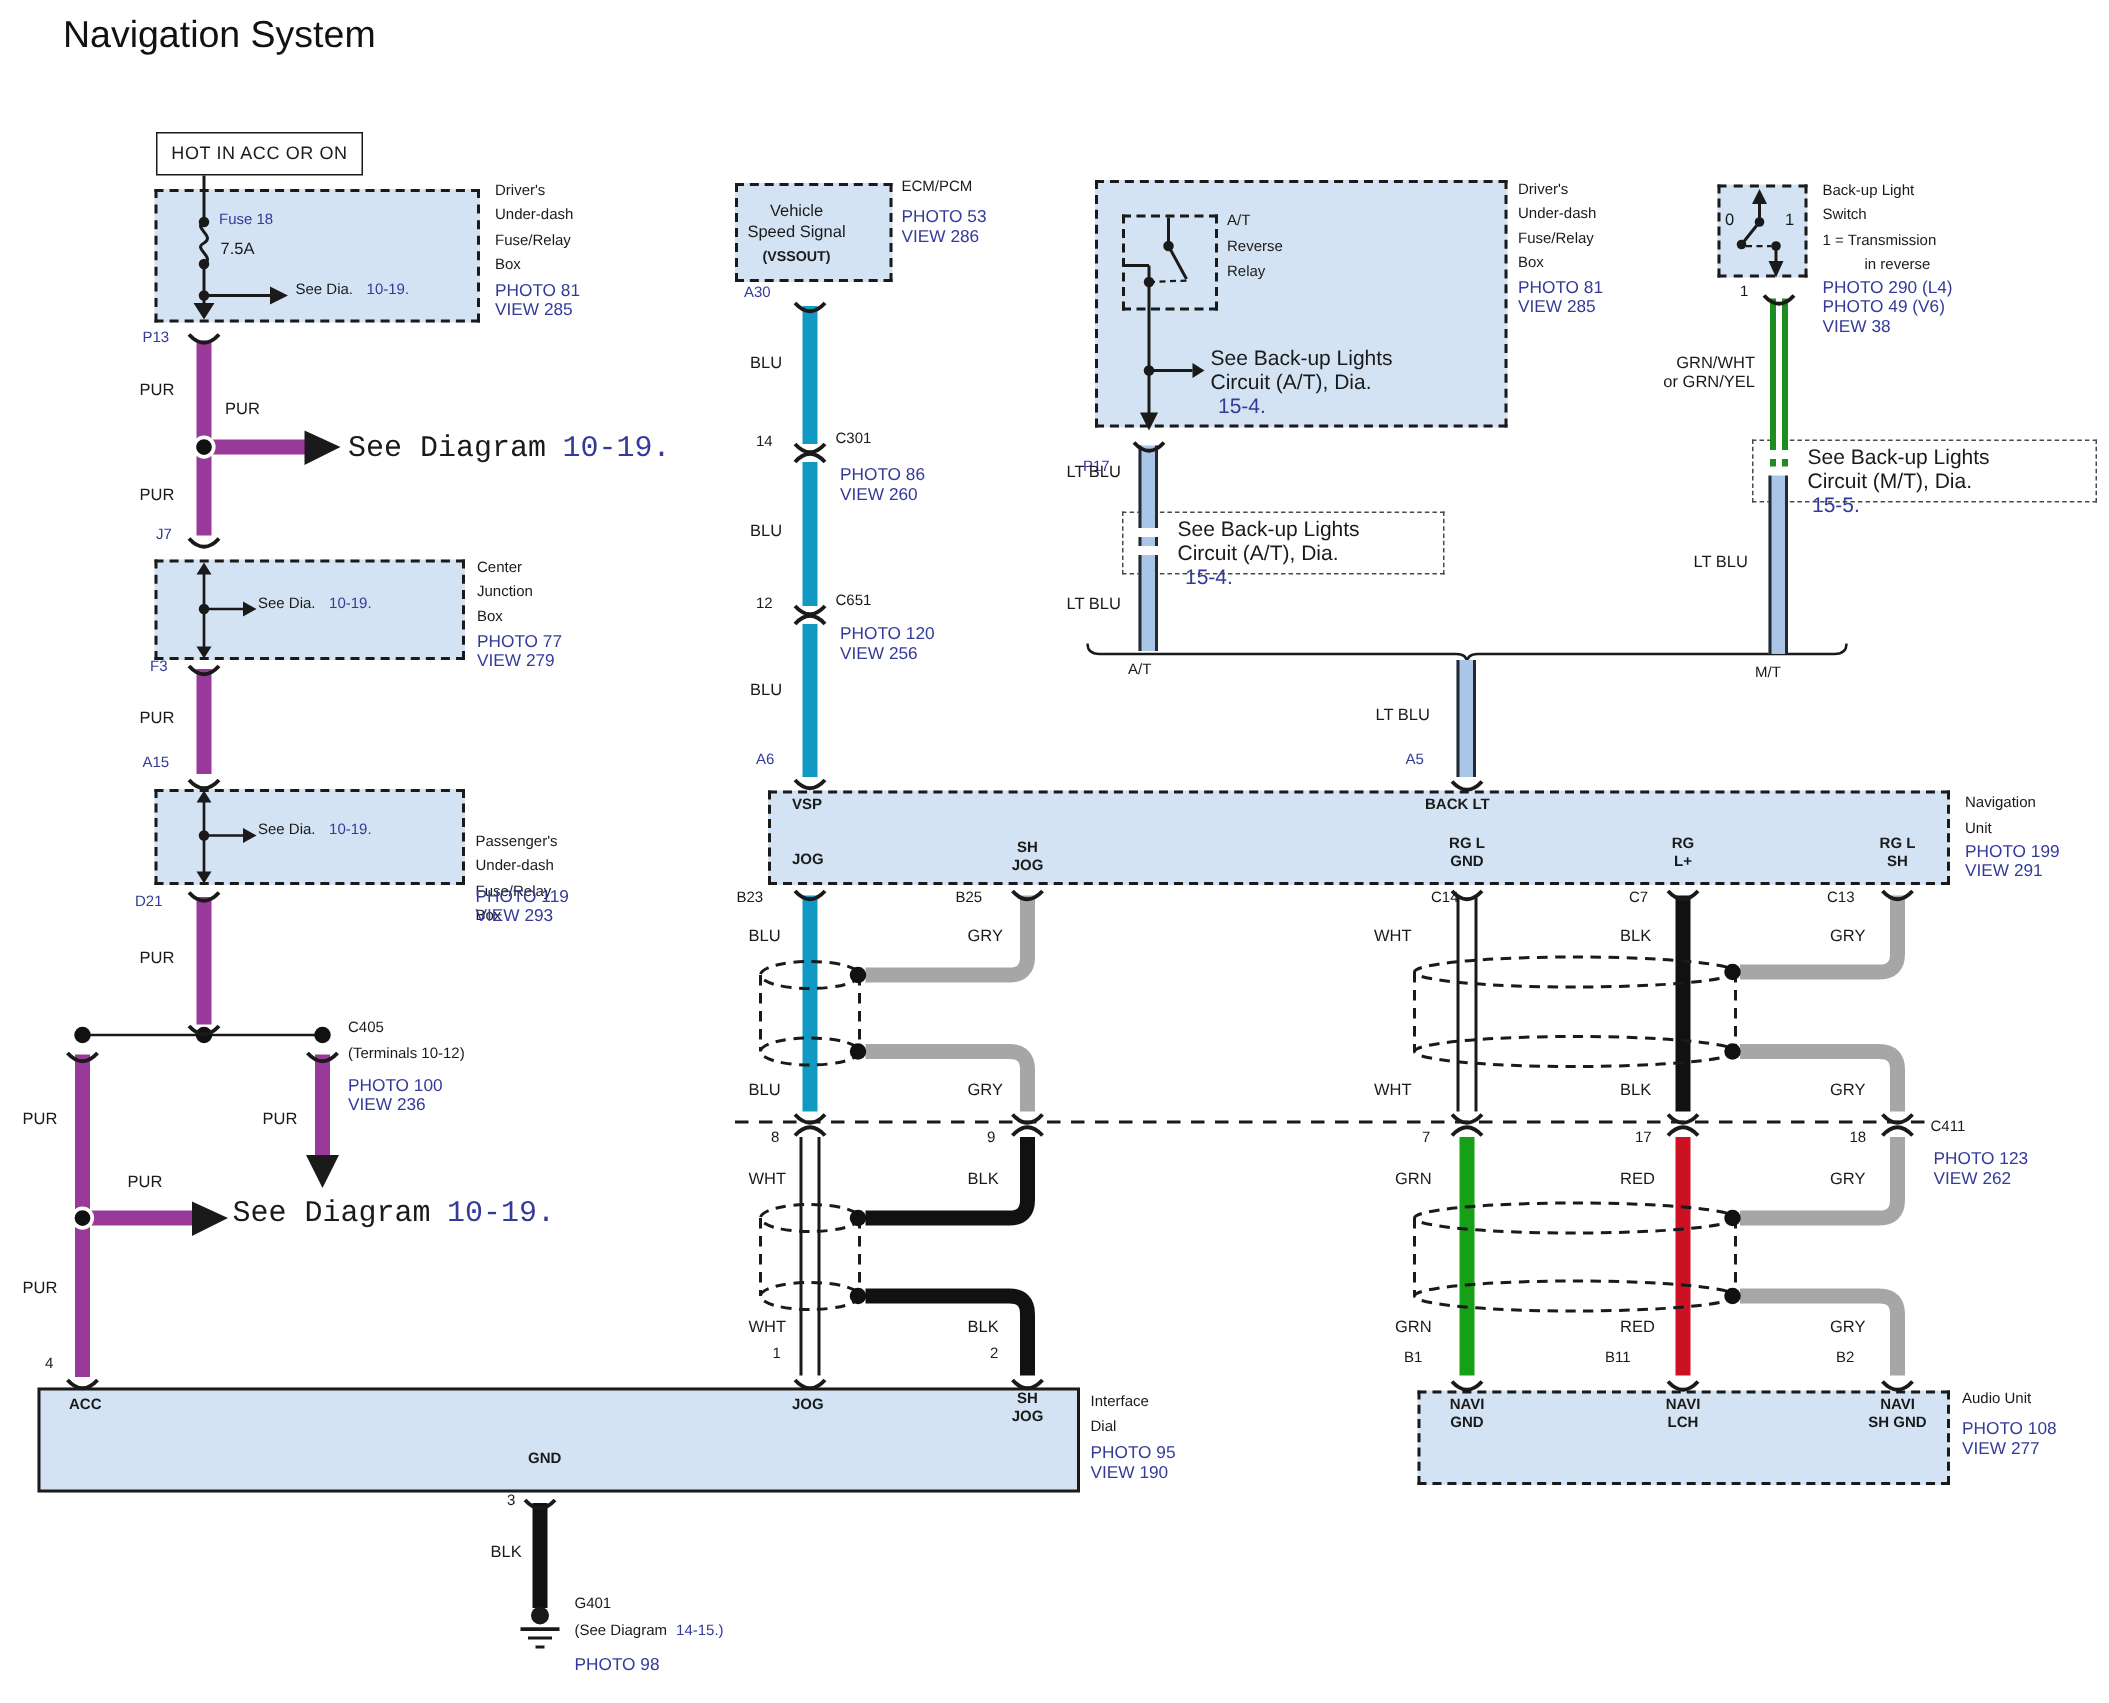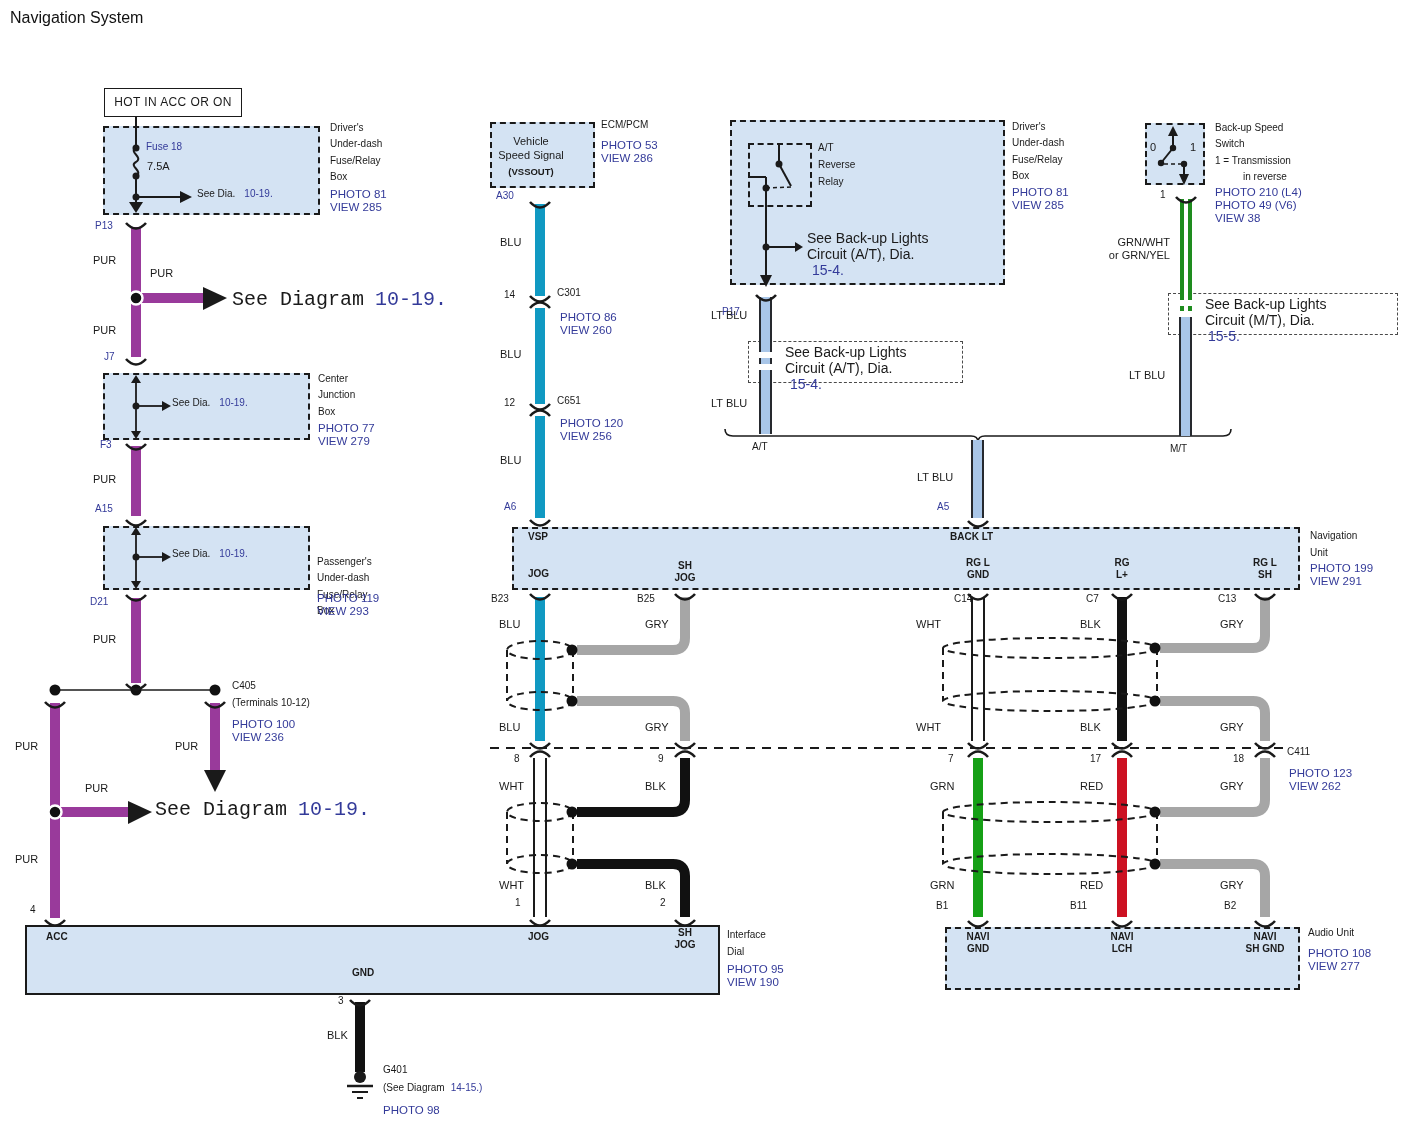--- a/index.html
+++ b/index.html
@@ -1,19 +1,19 @@
 <!DOCTYPE html>
 <html><head>
 <meta charset="utf-8">
 <style>
   html,body{margin:0;padding:0;background:#fff;}
   #canvas{position:relative;width:1406px;height:1135px;background:#fff;overflow:hidden;
           font-family:"Liberation Sans",sans-serif;color:#1a1a1a;}
   .lbl{position:absolute;white-space:nowrap;line-height:1.06;}
-  .t25{font-size:16px;}
+  .t25{font-size:25px;margin-left:32px;}
   .t16{font-size:20px;font-family:Liberation Mono, monospace;}
   .t15{font-size:10px;}
   .t14{font-size:14px;}
   .t12{font-size:12px;border-radius:10px;}
   .t11{font-size:11px;}
   .t10{font-size:10px;font-weight:bold;}
   .navy{color:#333a99;}
   .pv{font-size:11.5px;color:#333a99;line-height:13px;}
   .lines span{display:block;}
   .lh16 span{line-height:16.4px;}
@@ -382,27 +382,27 @@
         <span class="navy" style="margin-left:5px;">15-4.</span>
       </span>
     </span>
   <span class="lbl t11" style="left:711px;top:398px;">LT BLU</span>
   <span class="lbl t15" style="left:752px;top:442px;">A/T</span>
   <span class="lbl t15" style="left:1170px;top:444px;">M/T</span>
 
   <span class="lbl t11" style="left:1150px;top:142px;">0</span>
   <span class="lbl t11" style="left:1190px;top:142px;">1</span>
   <span class="lbl t15 lines lh16" style="left:1215px;top:120px;">
-      <span>Back-up Speed</span>
+      <span>Back-up Light</span>
       <span>Switch</span>
       <span>1 = Transmission</span>
       <span style="padding-left:28px;">in reverse</span>
     </span>
   <span class="lbl pv lines lh13" style="left:1215px;top:186px;">
-      <span>PHOTO 210 (L4)</span>
+      <span>PHOTO 290 (L4)</span>
       <span>PHOTO 49 (V6)</span>
       <span>VIEW 38</span>
     </span>
   <span class="lbl t15" style="left:1160px;top:190px;">1</span>
   <span class="lbl t11 lines lh13 rgt" style="left:1075px;top:236px;width:95px;">
       <span>GRN/WHT</span>
       <span>or GRN/YEL</span>
     </span>
   <span class="lbl t14 lines" style="left:1205px;top:296px;line-height:16px;">
       <span>See Back-up Lights</span>

